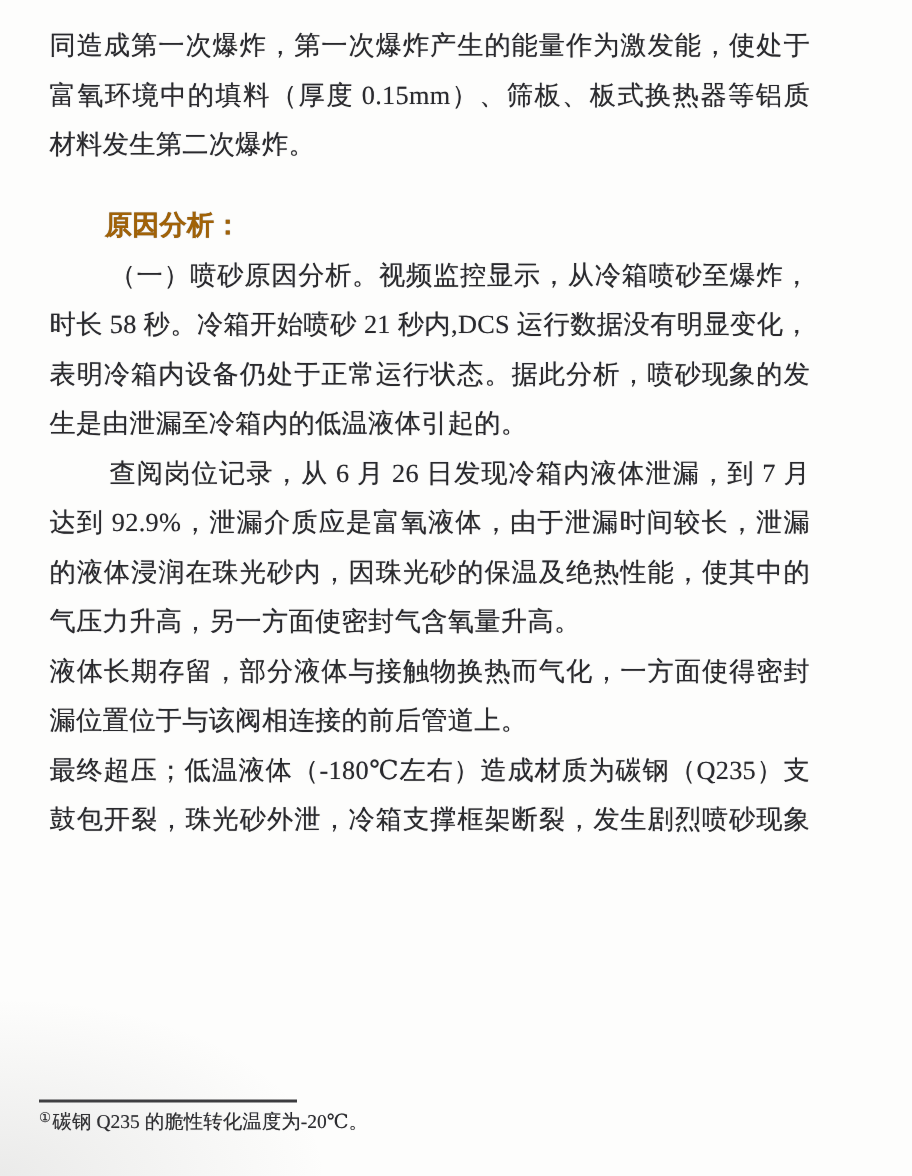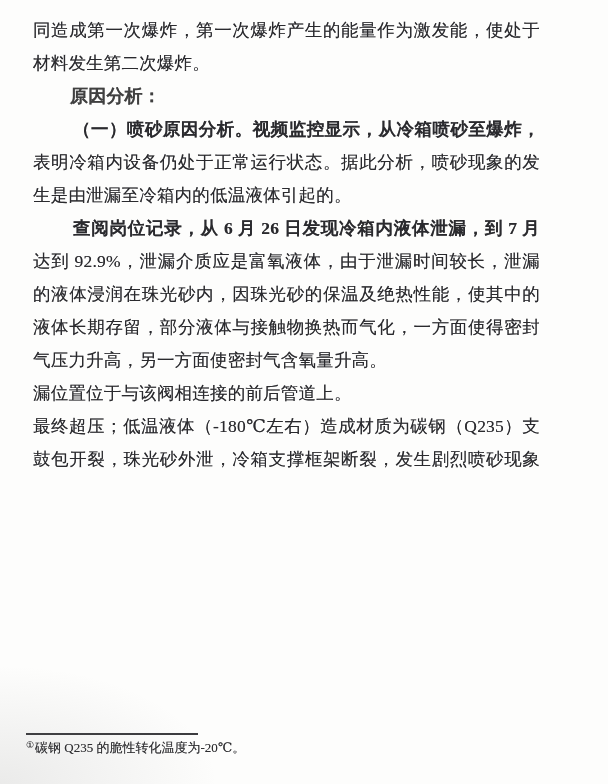--- a/index.html
+++ b/index.html
@@ -43,27 +43,28 @@
     text-shadow: 0 0 0.6px rgba(40,40,44,0.55);
   }
   .j {
     text-align: justify;
     text-align-last: justify;
   }
   .end {
     text-align: right;
     text-align-last: left;
   }
-  .ind { text-indent: 40px; font-weight: bold; }
+  .ind { text-indent: 40px; }
   .heading {
     font-family: "Liberation Sans", "DejaVu Sans", sans-serif;
     font-weight: bold;
     text-indent: 37px;
     font-size: 18px;
-    color: #404040;
+    color: #a16207;
+    margin-top: 21px;
   }
   .sup-note {
     font-size: 11px;
     line-height: 0;
     position: relative;
     top: -6px;
     letter-spacing: 0;
   }
   .footnote {
     position: absolute;
@@ -90,30 +91,32 @@
     margin-right: 1px;
   }
 </style>
 </head>
 <body>
 
 <div class="page">
 
   <div class="textblock">
     <div class="line j">同造成第一次爆炸，第一次爆炸产生的能量作为激发能，使处于</div>
+    <div class="line j">富氧环境中的填料（厚度 0.15mm）、筛板、板式换热器等铝质</div>
     <div class="line end">材料发生第二次爆炸。</div>
     <div class="line end heading">原因分析：</div>
     <div class="line j ind">（一）喷砂原因分析。视频监控显示，从冷箱喷砂至爆炸，</div>
+    <div class="line j">时长 58 秒。冷箱开始喷砂 21 秒内,DCS 运行数据没有明显变化，</div>
     <div class="line j">表明冷箱内设备仍处于正常运行状态。据此分析，喷砂现象的发</div>
     <div class="line end">生是由泄漏至冷箱内的低温液体引起的。</div>
     <div class="line j ind">查阅岗位记录，从 6 月 26 日发现冷箱内液体泄漏，到 7 月</div>
     <div class="line j">达到 92.9%，泄漏介质应是富氧液体，由于泄漏时间较长，泄漏</div>
     <div class="line j">的液体浸润在珠光砂内，因珠光砂的保温及绝热性能，使其中的</div>
+    <div class="line end">气压力升高，另一方面使密封气含氧量升高。</div>
     <div class="line j">液体长期存留，部分液体与接触物换热而气化，一方面使得密封</div>
-    <div class="line end">气压力升高，另一方面使密封气含氧量升高。</div>
     <div class="line end">漏位置位于与该阀相连接的前后管道上。</div>
     <div class="line j">最终超压；低温液体（-180℃左右）造成材质为碳钢（Q235）支</div>
     <div class="line j">鼓包开裂，珠光砂外泄，冷箱支撑框架断裂，发生剧烈喷砂现象</div>
   </div>
 
   <div class="footnote">
     <div class="fn-rule"></div>
     <div class="fn-text">
       <span class="fn-marker">①</span><span>碳钢 Q235 的脆性转化温度为-20℃。</span>
     </div>

